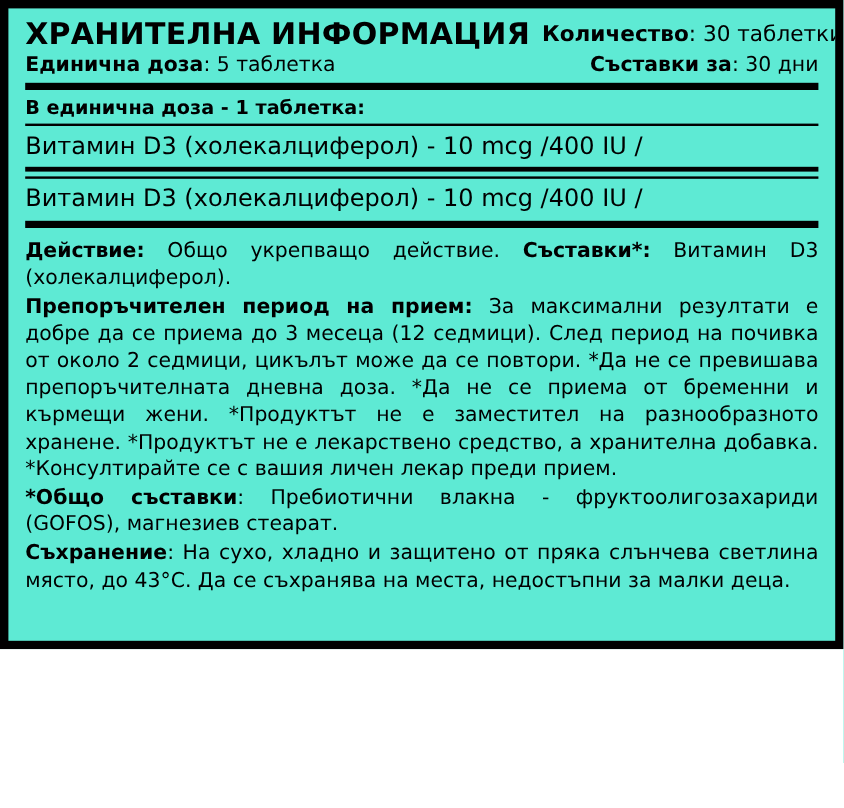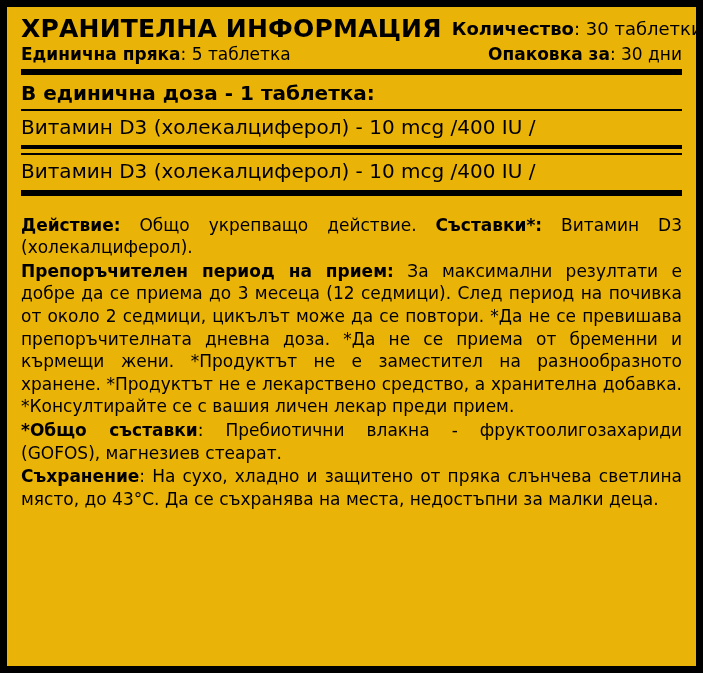--- a/index.html
+++ b/index.html
@@ -6,23 +6,23 @@
     margin: 0;
     padding: 0;
     background: #ffffff;
   }
   body {
     font-family: "DejaVu Sans", sans-serif;
     color: #000000;
   }
   .label-wrap {
     width: 703px;
-    height: 673px;
+    height: 541px;
     box-sizing: border-box;
-    background: #eab308;
+    background: #5eead4;
     border: 7px solid #000000;
     padding: 8px 14px 6px 14px;
     overflow: hidden;
   }
   .row-head {
     display: flex;
     align-items: flex-end;
     justify-content: space-between;
     gap: 10px;
   }
@@ -55,56 +55,56 @@
   }
   .rule-med {
     border-top: 4px solid #000000;
     margin: 4px 0 4px 0;
   }
   .rule-thin {
     border-top: 2px solid #000000;
     margin: 3px 0 3px 0;
   }
   .dose-head {
-    font-size: 20px;
+    font-size: 16px;
     font-weight: bold;
     line-height: 1.3;
   }
   .dose-line {
     font-size: 20px;
     line-height: 1.35;
   }
   .para {
     font-size: 17px;
     line-height: 1.33;
     margin: 0 0 1px 0;
     text-align: justify;
     text-justify: inter-word;
   }
   .para .b { font-weight: bold; }
-  .body-block { margin-top: 18px; }
+  .body-block { margin-top: 8px; }
 </style>
 </head>
 <body>
 
 <div class="label-wrap">
 
   <div class="row-head">
     <div class="title">ХРАНИТЕЛНА ИНФОРМАЦИЯ</div>
     <div class="head-right">
       <span class="b">Количество</span><span>: 30 таблетки</span>
     </div>
   </div>
 
   <div class="row-sub">
     <div>
-      <span class="b">Единична пряка</span><span>: 5 таблетка</span>
+      <span class="b">Единична доза</span><span>: 5 таблетка</span>
     </div>
     <div>
-      <span class="b">Опаковка за</span><span>: 30 дни</span>
+      <span class="b">Съставки за</span><span>: 30 дни</span>
     </div>
   </div>
 
   <div class="rule-thick"></div>
 
   <div>
     <div class="dose-head">В единична доза - 1 таблетка:</div>
     <div class="rule-thin"></div>
     <div class="dose-line">Витамин D3 (холекалциферол) - 10 mcg /400 IU /</div>
   </div>

